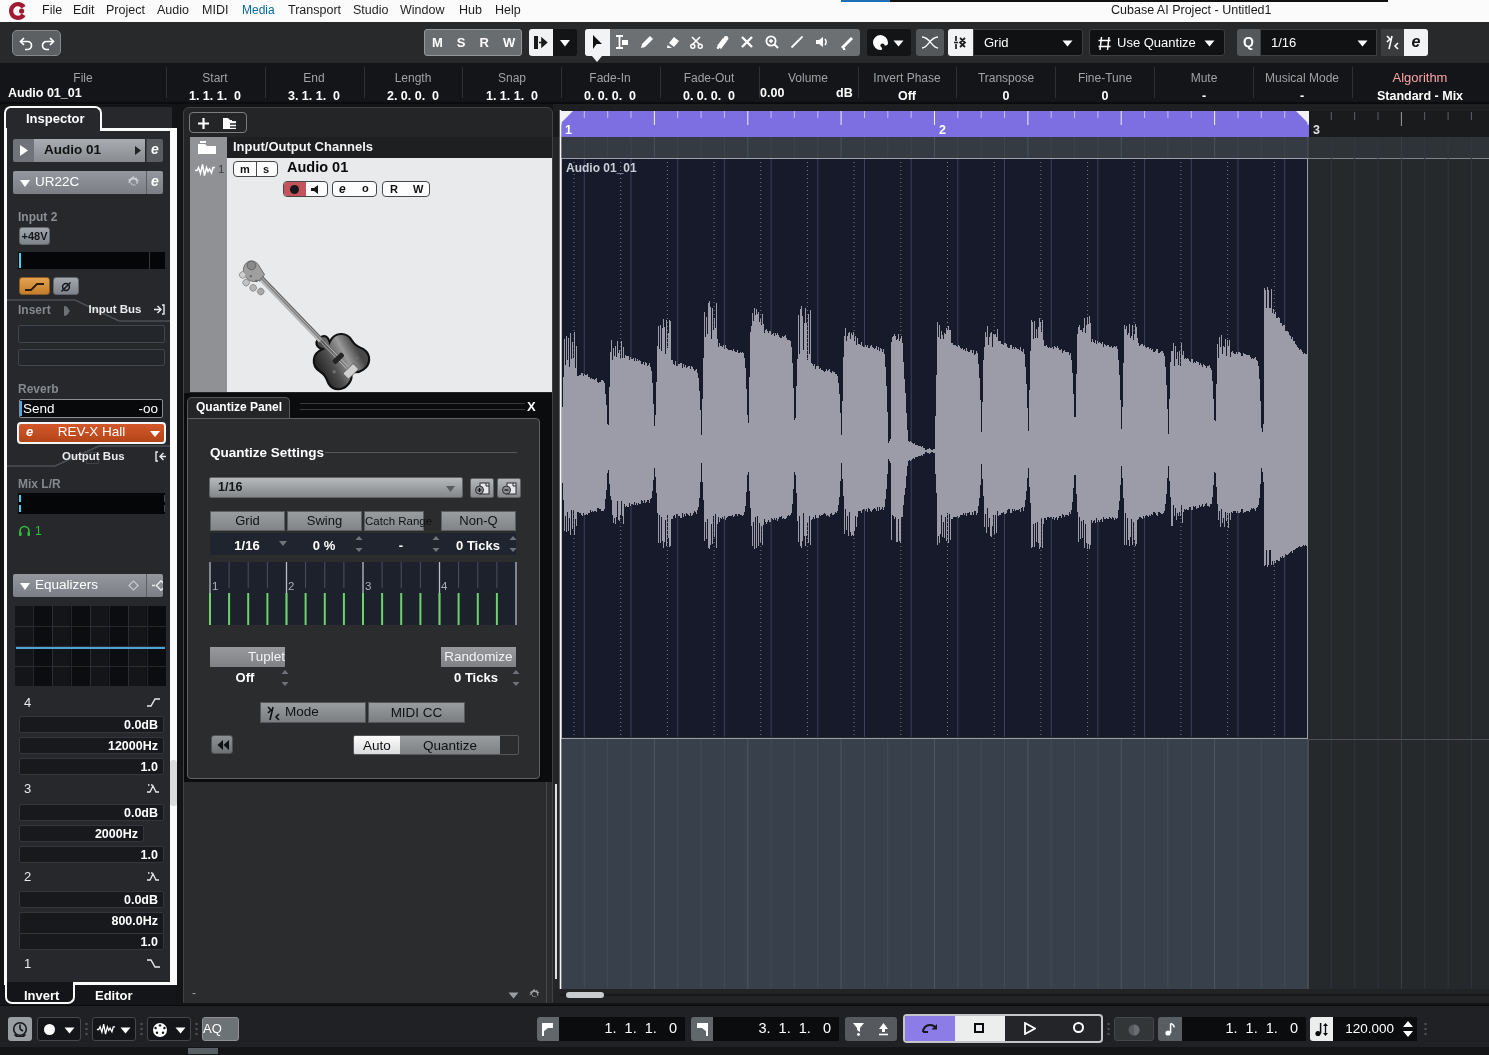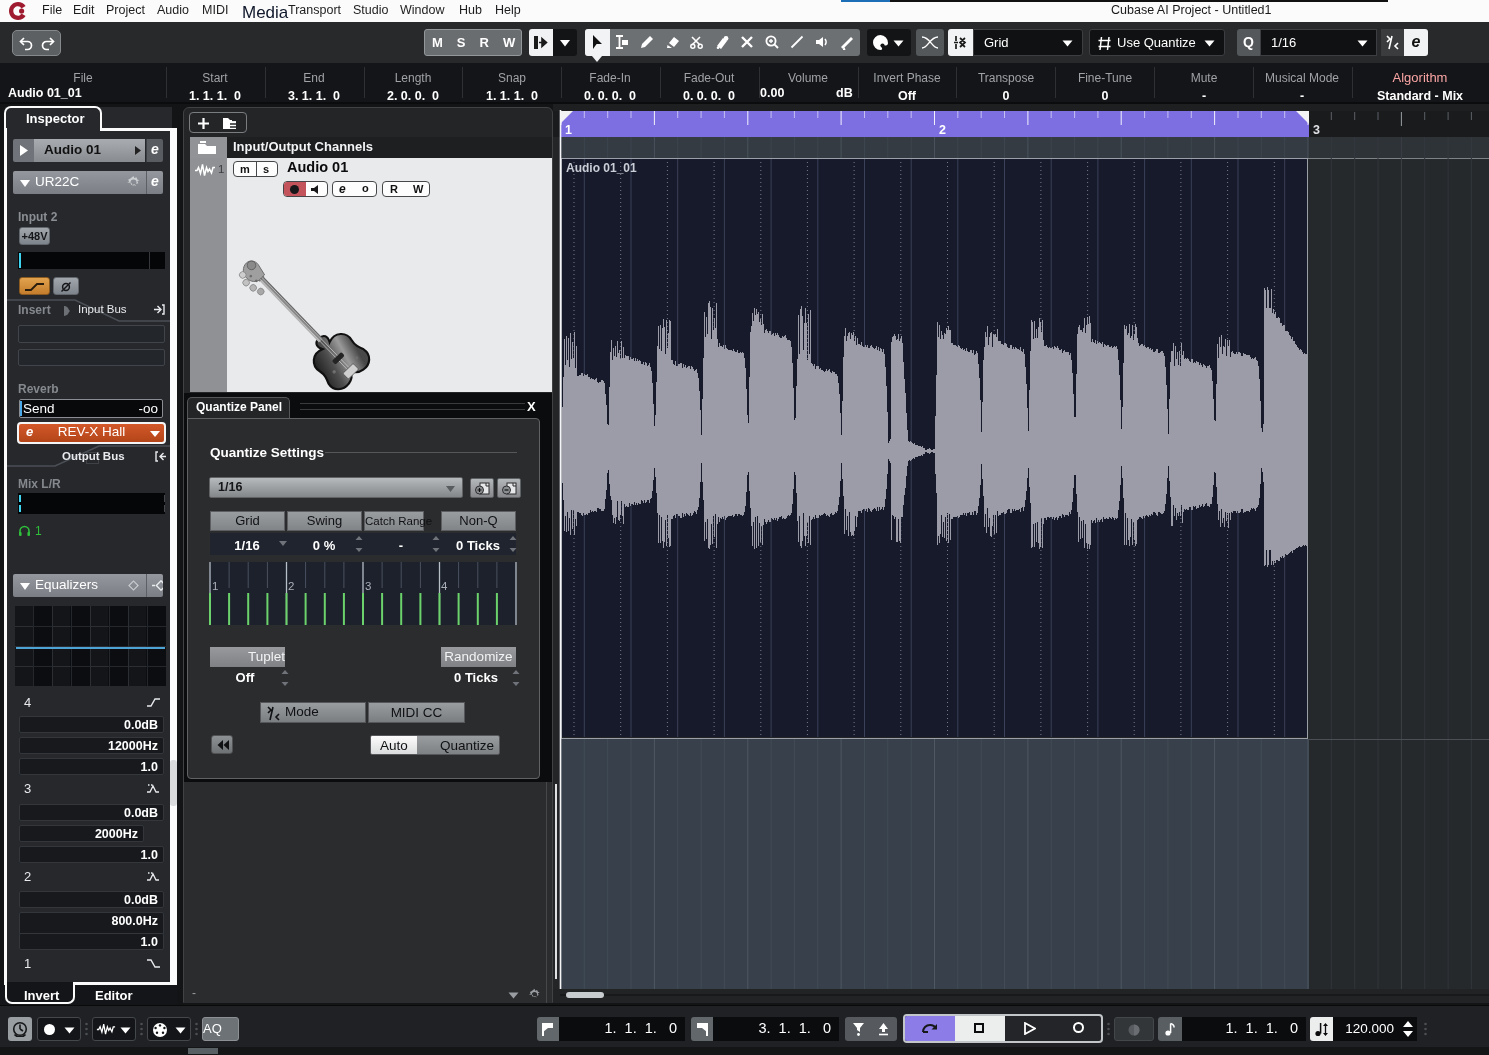--- a/index.html
+++ b/index.html
@@ -11,21 +11,21 @@
 <div class="abs" style="left:0;top:0;width:1489px;height:22px;background:#fbfbfb">
     <svg class="abs" style="left:8px;top:2px" width="20" height="18" viewBox="0 0 20 18">
       <path d="M10 0c3 0 6 1.6 7.6 4l-4.2 2.6C12.6 5 11.4 4.3 10 4.3c-2.6 0-4.7 2.1-4.7 4.7s2.1 4.7 4.7 4.7c1.4 0 2.6-.7 3.4-2.3l4.2 2.6C16 16.4 13 18 10 18 5 18 1 14 1 9s4-9 9-9z" fill="#9e1b30"></path>
       <circle cx="13.6" cy="9" r="2.6" fill="#9e1b30"></circle>
     </svg>
     <span class="abs" style="left:42px;top:3px;font-size:12.5px;color:#1d1d1f">File</span>
     <span class="abs" style="left:73px;top:3px;font-size:12.5px;color:#1d1d1f">Edit</span>
     <span class="abs" style="left:106px;top:3px;font-size:12.5px;color:#1d1d1f">Project</span>
     <span class="abs" style="left:157px;top:3px;font-size:12.5px;color:#1d1d1f">Audio</span>
     <span class="abs" style="left:202px;top:3px;font-size:12.5px;color:#1d1d1f">MIDI</span>
-    <span class="abs" style="left:242px;top:3px;font-size:17px;color:#0f172a">Media</span>
+    <span class="abs" style="left:242px;top:3px;font-size:12px;color:#0369a1">Media</span>
     <span class="abs" style="left:288px;top:3px;font-size:12.5px;color:#1d1d1f">Transport</span>
     <span class="abs" style="left:353px;top:3px;font-size:12.5px;color:#1d1d1f">Studio</span>
     <span class="abs" style="left:400px;top:3px;font-size:12.5px;color:#1d1d1f">Window</span>
     <span class="abs" style="left:459px;top:3px;font-size:12.5px;color:#1d1d1f">Hub</span>
     <span class="abs" style="left:495px;top:3px;font-size:12.5px;color:#1d1d1f">Help</span>
     <div class="abs" style="left:841px;top:0;width:49px;height:2px;background:#1c6fb7"></div>
     <div class="abs" style="left:890px;top:0;width:498px;height:2px;background:#111"></div>
     <span class="abs" style="left:1111px;top:3px;font-size:12.5px;color:#1a1a1c">Cubase AI Project - Untitled1</span>
   </div>
 <div class="abs" style="left:0;top:22px;width:1489px;height:41px;background:#28292b">
@@ -598,21 +598,21 @@
       <path d="M2 1l3 3-3 3M13 8l-3 3 3 3M7 1 4 14" stroke="#101113" stroke-width="1.6" fill="none"></path>
     </svg>
     <span class="abs" style="left:24px;top:1px;font-size:13.5px;color:#101113">Mode</span>
   </div>
 <div class="abs" style="left:368px;top:702px;width:97px;height:21px;background:linear-gradient(#9a9da0,#7b7e81);border:1px solid #55575a;text-align:center;font-size:13.5px;color:#101113;line-height:19px">MIDI CC</div>
 <div class="abs" style="left:211px;top:735px;width:22px;height:19px;background:linear-gradient(#8e9194,#6f7275);border:1px solid #505254;border-radius:3px">
     <svg class="abs" style="left:3px;top:4px" width="14" height="10" viewBox="0 0 14 10">
       <path d="M1 0v10M8 0 2.5 5 8 10zM14 0 8.5 5l5.5 5z" fill="#101113"></path>
     </svg>
   </div>
-<div class="abs" style="left:370px;top:735px;width:130px;height:20px;border:1px solid #55575a;border-radius:2px;overflow:hidden">
+<div class="abs" style="left:353px;top:735px;width:166px;height:20px;border:1px solid #55575a;border-radius:2px;overflow:hidden">
     <div class="abs" style="left:0;top:0;width:46px;height:20px;background:linear-gradient(#fdfdfd,#d7d8d9);text-align:center;font-size:13.5px;color:#101113;line-height:19px">Auto</div>
     <div class="abs" style="left:46px;top:0;width:100px;height:20px;background:linear-gradient(#9a9da0,#7b7e81);text-align:center;font-size:13.5px;color:#101113;line-height:19px">Quantize</div>
   </div>
 <div class="abs" style="left:5px;top:107px;width:167px;height:877px;background:#26282c"></div>
 <div class="abs" style="left:4px;top:106px;width:98px;height:24px;background:#26282c;border:2px solid #fbfbfc;border-bottom:none;border-radius:7px 7px 0 0"></div>
 <div class="abs" style="left:100px;top:128px;width:70px;height:3px;background:#fbfbfc"></div>
 <div class="abs" style="left:4px;top:128px;width:3px;height:856px;background:#fbfbfc"></div>
 <div class="abs" style="left:170px;top:128px;width:7px;height:856px;background:#fbfbfc"></div>
 <div class="abs" style="left:26px;top:111px;font-size:13px;font-weight:bold;color:#fff">Inspector</div>
 <div class="abs" style="left:4px;top:982px;width:173px;height:3px;background:#fbfbfc"></div>
@@ -666,21 +666,21 @@
     </svg>
   </div>
 <svg class="abs" style="left:7px;top:298px" width="163" height="26" viewBox="0 0 163 26">
     <path d="M0 2h68l44 21h51" stroke="#4b4f55" stroke-width="1.5" fill="none"></path>
   </svg>
 <div class="abs" style="left:18px;top:303px;font-size:12px;font-weight:bold;color:#85898e">Insert</div>
 <svg class="abs" style="left:60px;top:306px" width="11" height="10" viewBox="0 0 11 10">
     <path d="M4 0a5 5 0 0 1 0 10z" fill="#6d7176"></path>
     <circle cx="8.5" cy="5" r="1.2" fill="#6d7176"></circle>
   </svg>
-<div class="abs" style="left:78px;top:303px;width:74px;text-align:left;font-size:11.5px;font-weight:normal;color:#e8eaec;white-space:nowrap">Input Bus</div>
+<div class="abs" style="left:78px;top:303px;width:74px;text-align:center;font-size:11.5px;font-weight:bold;color:#e8eaec;white-space:nowrap">Input Bus</div>
 <svg class="abs" style="left:154px;top:304px" width="11" height="11" viewBox="0 0 11 11">
     <path d="M0 5.5h6M3.5 2 7 5.5 3.5 9" stroke="#e8eaec" stroke-width="1.4" fill="none"></path>
     <path d="M8 1h2v9H8" stroke="#e8eaec" stroke-width="1.4" fill="none"></path>
   </svg>
 <div class="abs" style="left:18px;top:325px;width:147px;height:18px;background:#23262b;border:1px solid #41454b;border-radius:2px"></div>
 <div class="abs" style="left:18px;top:349px;width:147px;height:17px;background:#23262b;border:1px solid #41454b;border-radius:2px"></div>
 <div class="abs" style="left:18px;top:382px;font-size:12px;font-weight:bold;color:#85898e">Reverb</div>
 <div class="abs" style="left:19px;top:399px;width:144px;height:19px;background:#08090b;border:1px solid #8a8e94;border-radius:2px">
     <div class="abs" style="left:0px;top:1px;width:2px;height:15px;background:#4aa7e8"></div>
     <span class="abs" style="left:3px;top:1px;font-size:13.5px;color:#fff">Send</span>

